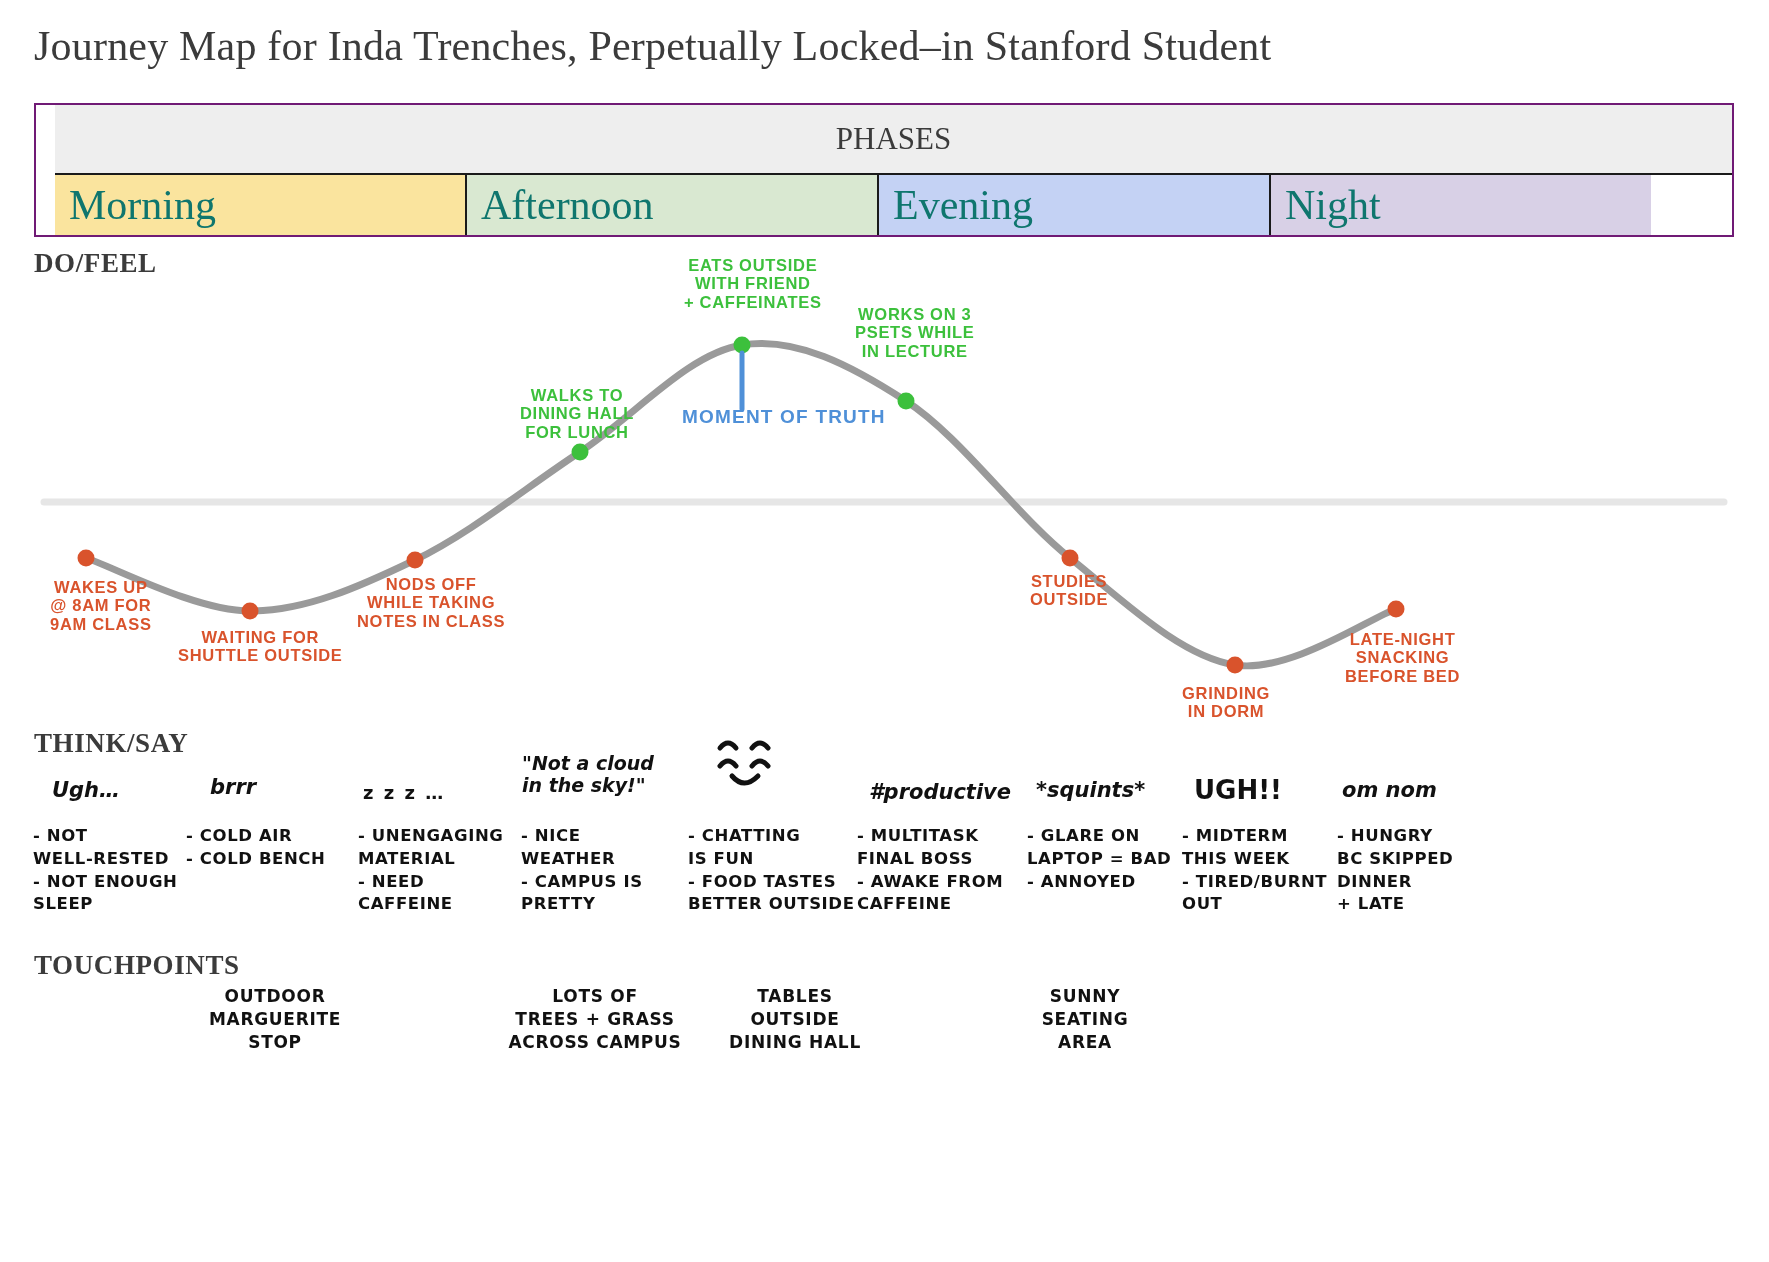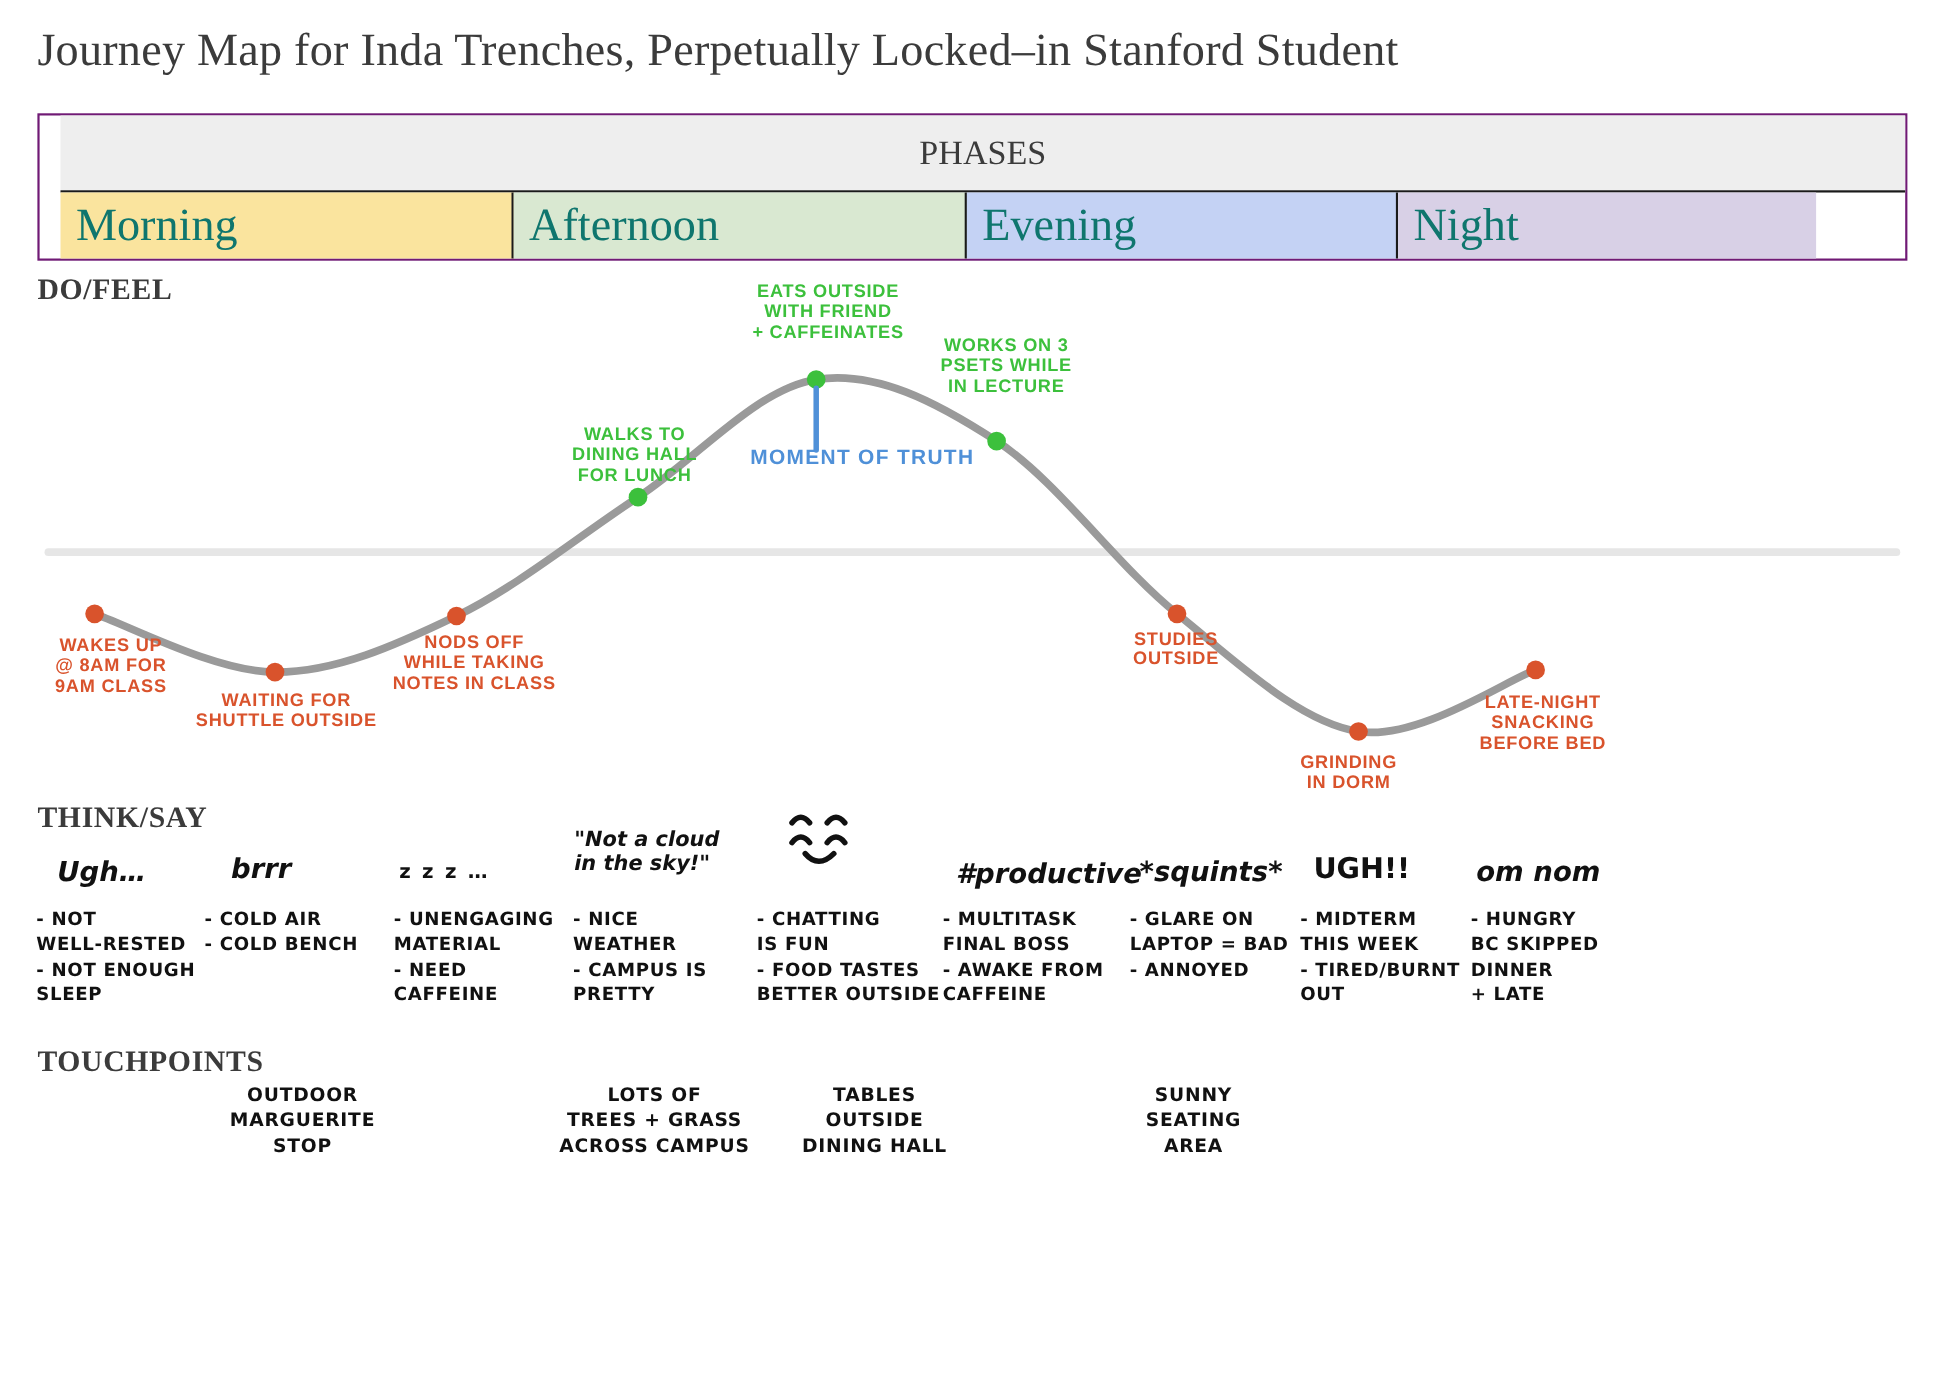--- a/index.html
+++ b/index.html
@@ -73,21 +73,21 @@
   }
   .hw-green{position:absolute;color:#3cc03c;font-size:16.5px;}
   .hw-orange{position:absolute;color:#d9532c;font-size:16.5px;}
   .hw-blue{position:absolute;color:#4f90d8;font-size:19px;letter-spacing:1.2px;margin-left:20px;}
 
   
   .quote{
     position:absolute;
     font-family:"DejaVu Sans", sans-serif;
     font-weight:700;
-    font-size:25px;color:#111;
+    font-size:21px;color:#111;
     white-space:pre-line;line-height:1.18;
   }
   .quote.script{font-style:italic;letter-spacing:0px;}
   .bullets{
     position:absolute;
     font-family:"DejaVu Sans", sans-serif;
     font-weight:700;
     font-size:16.5px;color:#111;
     text-transform:uppercase;
     letter-spacing:.6px;line-height:1.38;

